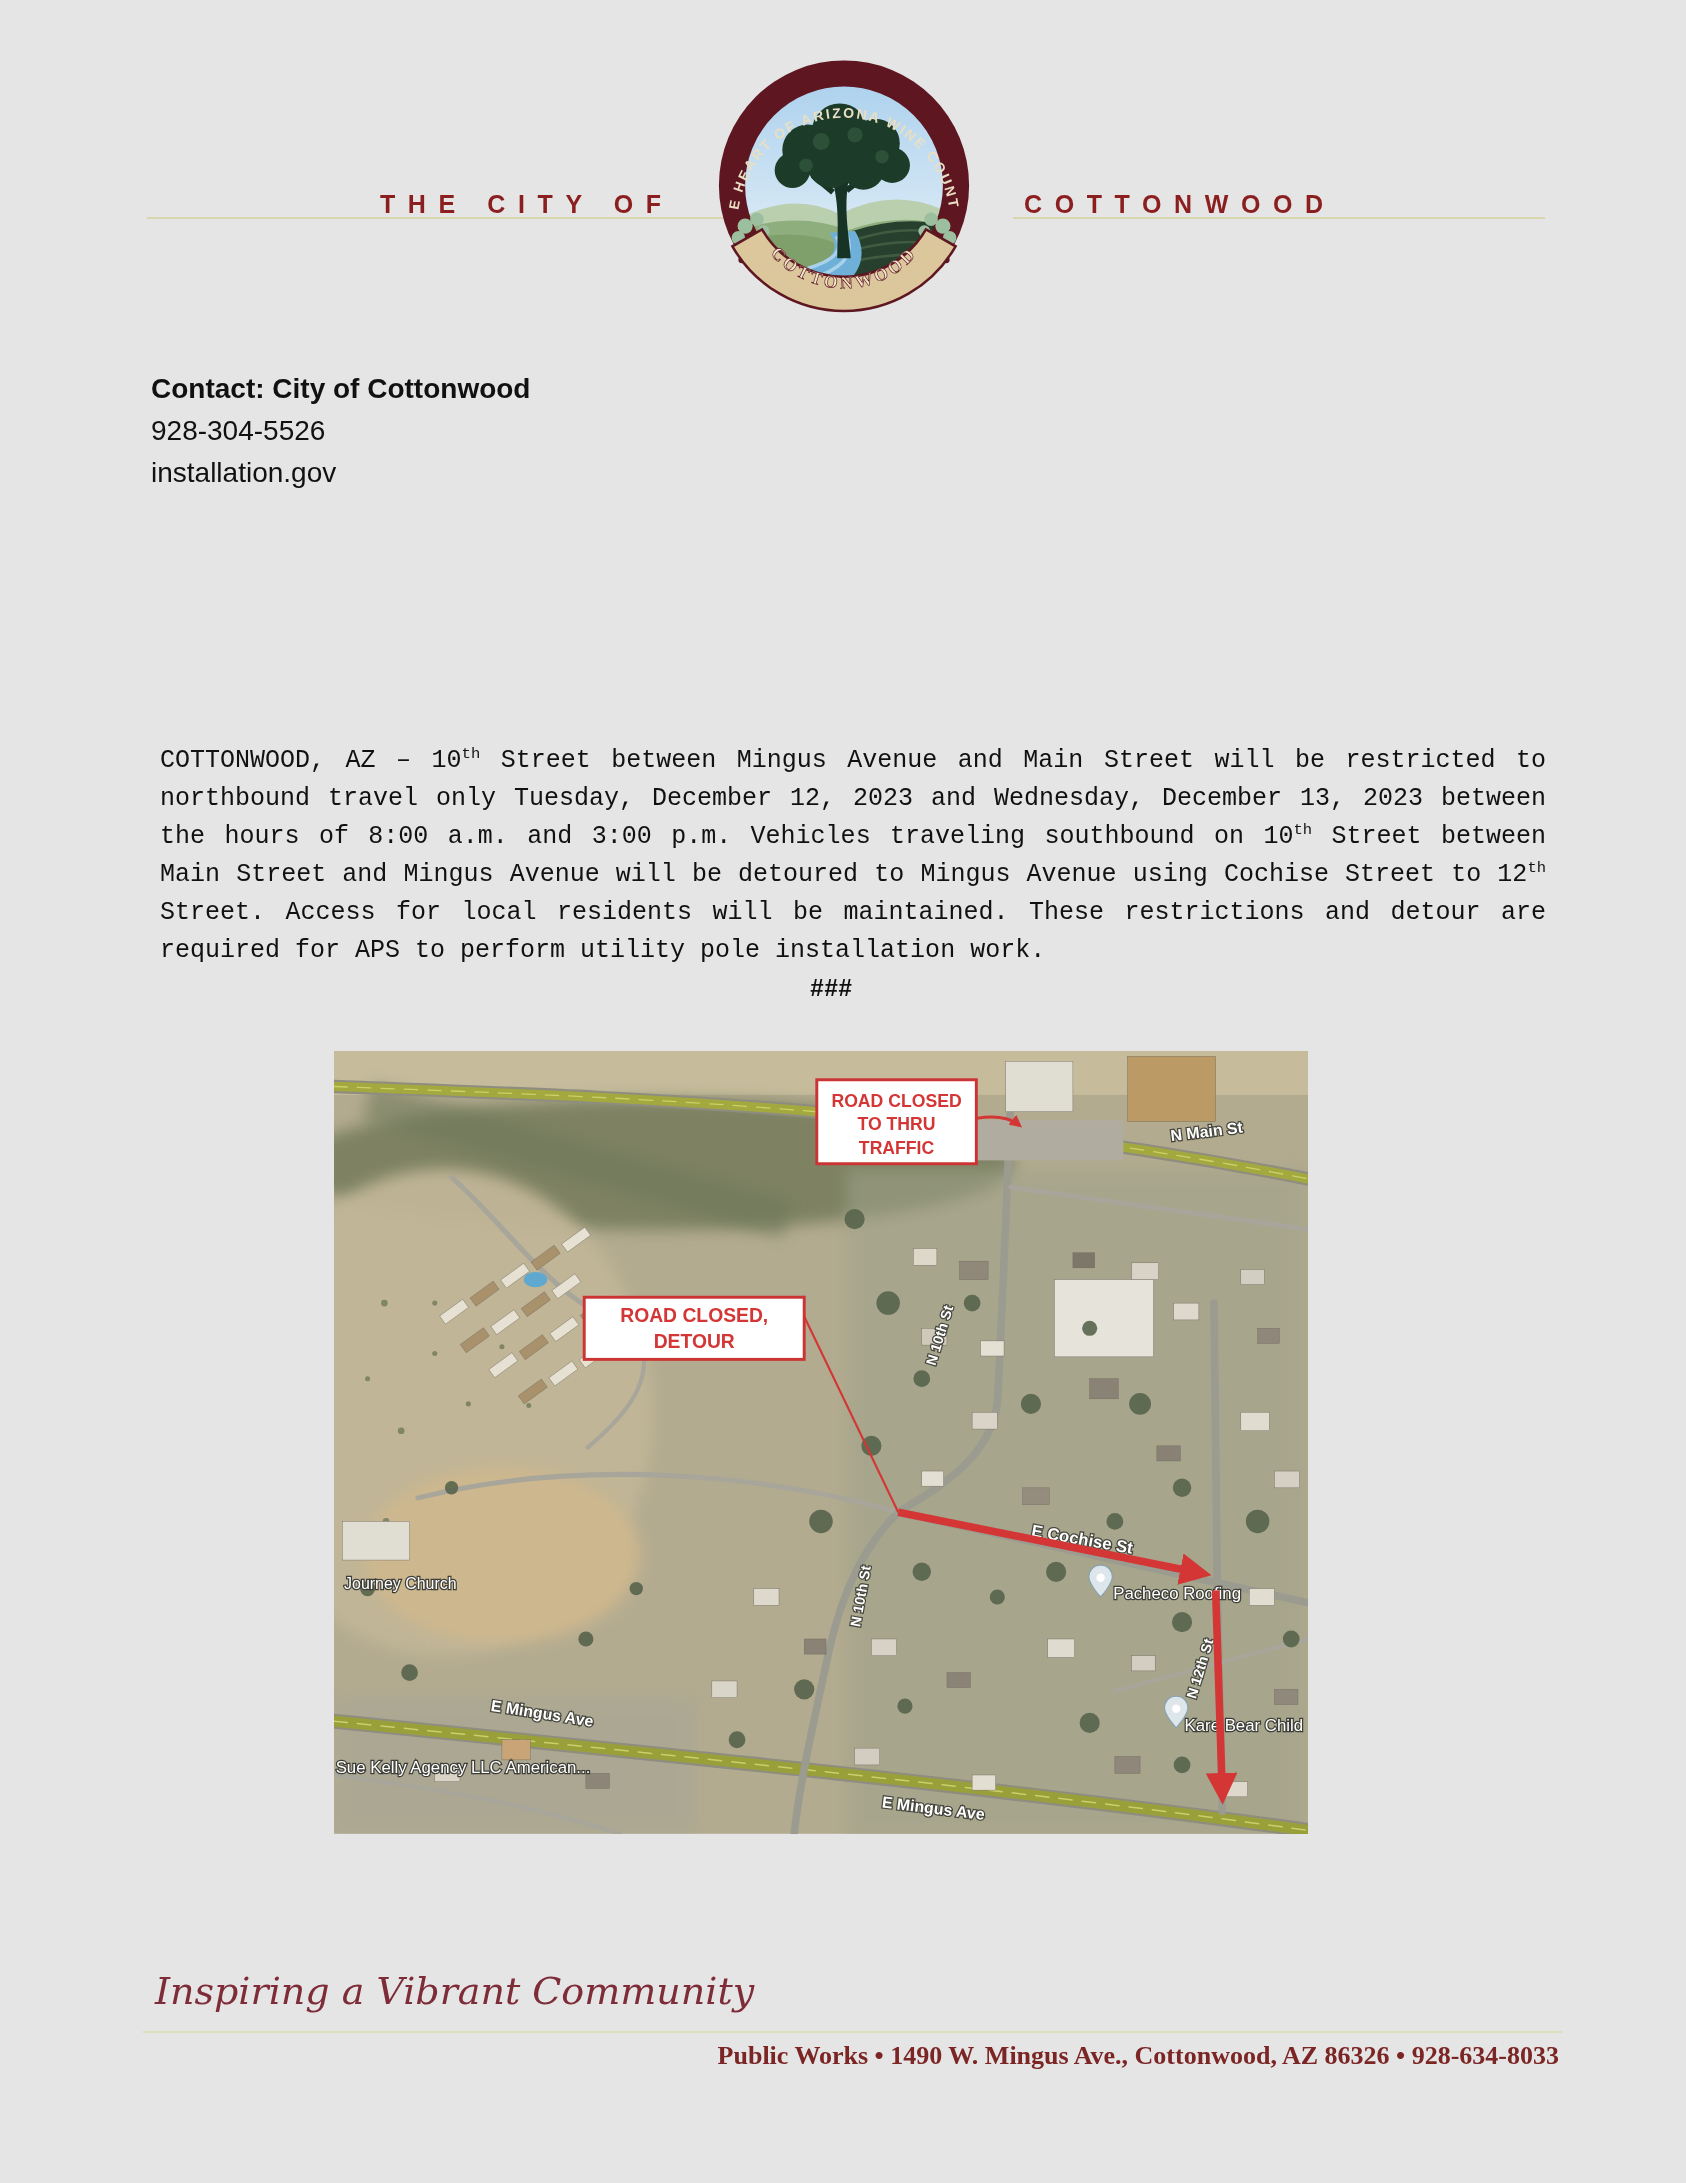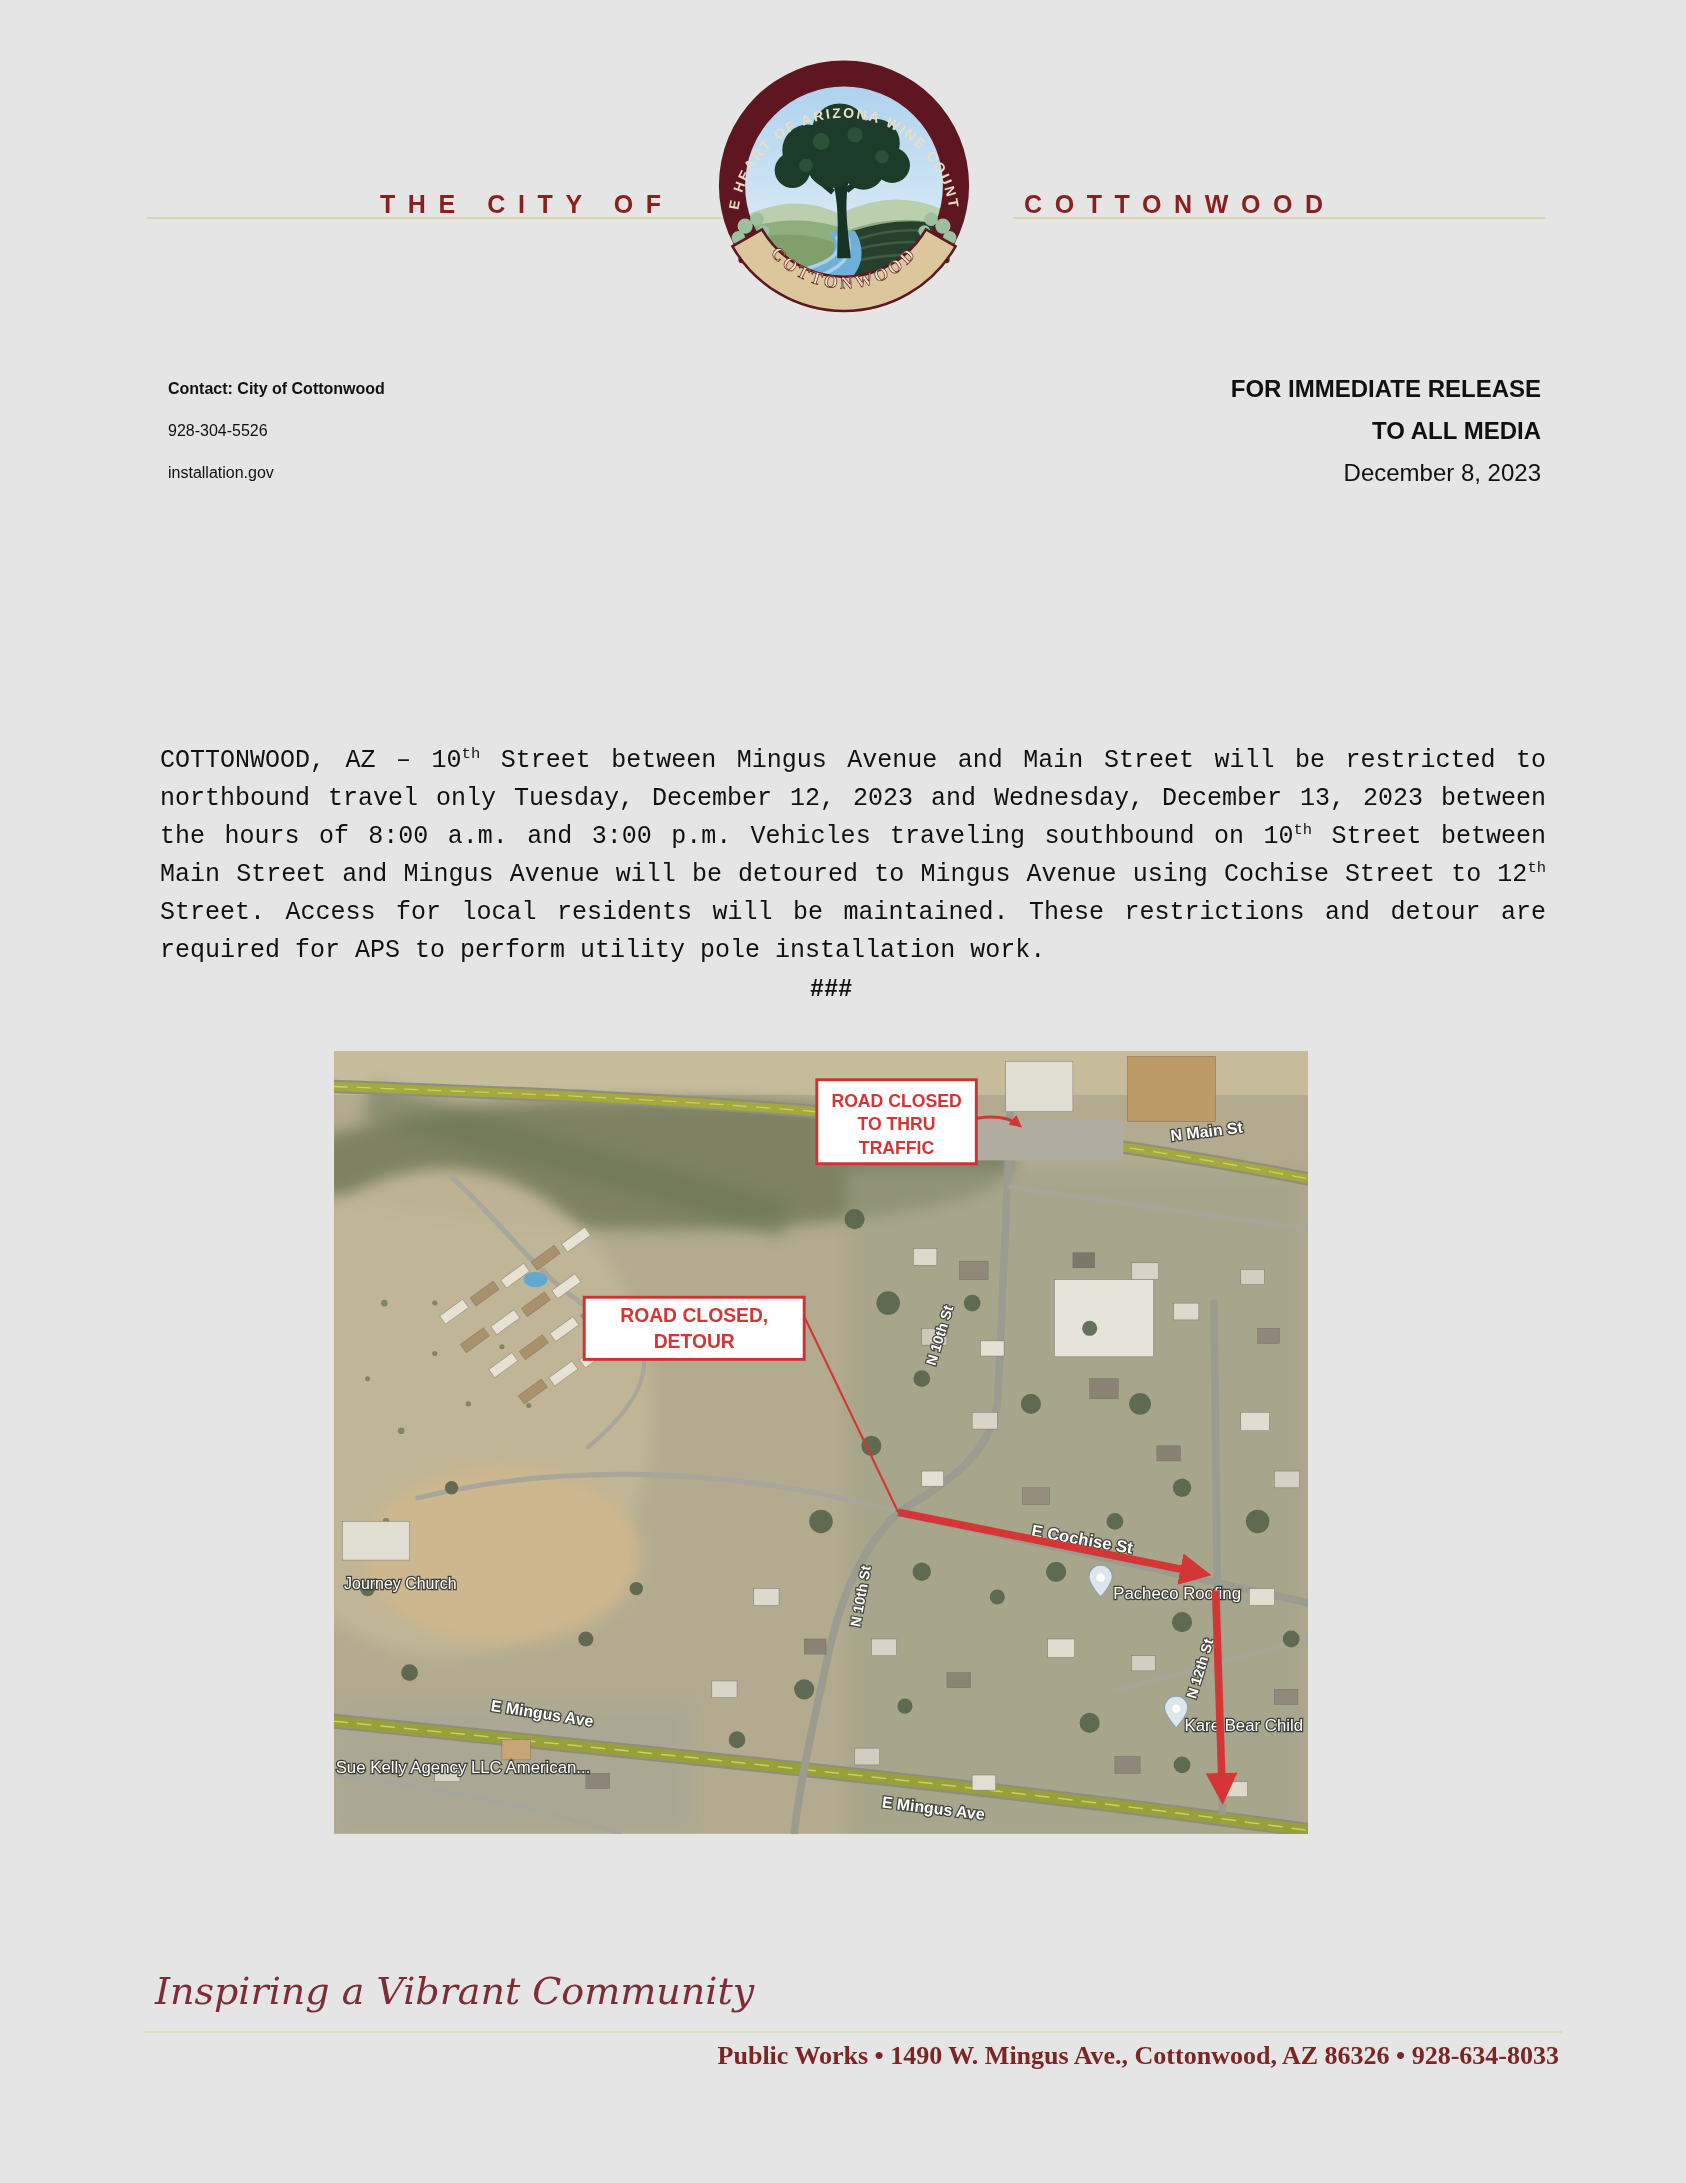--- a/index.html
+++ b/index.html
@@ -6,21 +6,21 @@
   .page{position:relative;width:1687px;height:2183px;background:#e5e5e5;
         font-family:"Liberation Sans",sans-serif;color:#111;overflow:hidden;}
   .abs{position:absolute;}
 
   
   .wordmark{position:absolute;color:#8b1e1e;font-size:25px;font-weight:bold;
             letter-spacing:12.6px;white-space:nowrap;}
   .rule{position:absolute;height:1.7px;background:#d9d5ae;}
 
   
-  .contact{position:absolute;left:151px;top:368px;font-size:16px;line-height:42px;margin-left:17px;}
+  .contact{position:absolute;left:151px;top:368px;font-size:28px;line-height:42px;}
   .release{position:absolute;right:146px;top:368px;text-align:right;font-size:24px;line-height:42px;}
   .bold{font-weight:bold;}
 
   
   .title{position:absolute;left:0;top:631px;width:100%;text-align:center;
          font-size:38px;font-weight:bold;}
   .title sup,.bodytext sup{font-size:62%;vertical-align:super;line-height:0;}
   .bodytext{position:absolute;left:160px;top:742px;width:1386px;
             font-size:25px;line-height:38px;text-align:justify;font-family:Liberation Mono, monospace;}
   .hashes{position:absolute;left:0;top:974px;width:1663px;text-align:center;
@@ -129,25 +129,20 @@
         <textPath href="#arcBottom" startOffset="50%" text-anchor="middle">COTTONWOOD</textPath>
       </text>
     </svg>
   </div>
 
   <div class="contact">
     <div class="bold">Contact: City of Cottonwood</div>
     <div>928-304-5526</div>
     <div>installation.gov</div>
   </div>
-  <div class="release">
-    <div class="bold">FOR IMMEDIATE RELEASE</div>
-    <div class="bold">TO ALL MEDIA</div>
-    <div>December 8, 2023</div>
-  </div>
 
 
   <div class="bodytext"><span>COTTONWOOD, AZ – 10</span><sup>th</sup><span> Street between Mingus Avenue and Main Street will be restricted to northbound travel only Tuesday, December 12, 2023 and Wednesday, December 13, 2023 between the hours of 8:00 a.m. and 3:00 p.m. Vehicles traveling southbound on 10</span><sup>th</sup><span> Street between Main Street and Mingus Avenue will be detoured to Mingus Avenue using Cochise Street to 12</span><sup>th</sup><span> Street. Access for local residents will be maintained. These restrictions and detour are required for APS to perform utility pole installation work.</span></div>
 
   <div class="hashes">###</div>
 
   <div class="map">
     <svg viewBox="0 0 1160 932" xmlns="http://www.w3.org/2000/svg">
       <defs>
         <marker id="ah" viewBox="0 0 10 10" refX="7" refY="5" markerWidth="4.2" markerHeight="4.2" orient="auto-start-reverse">

